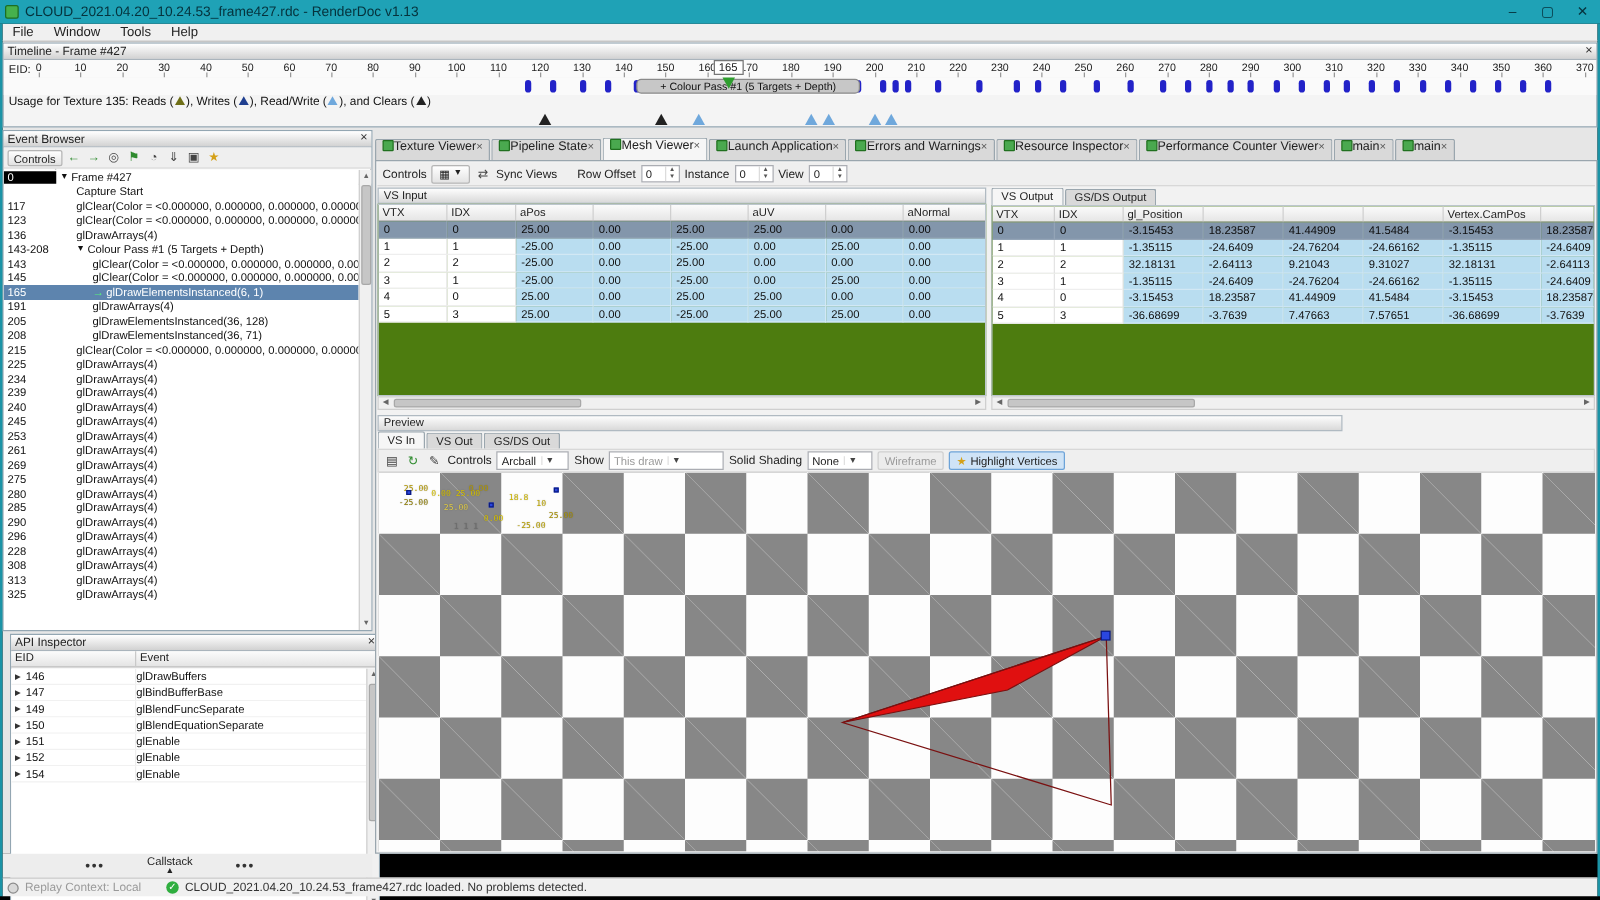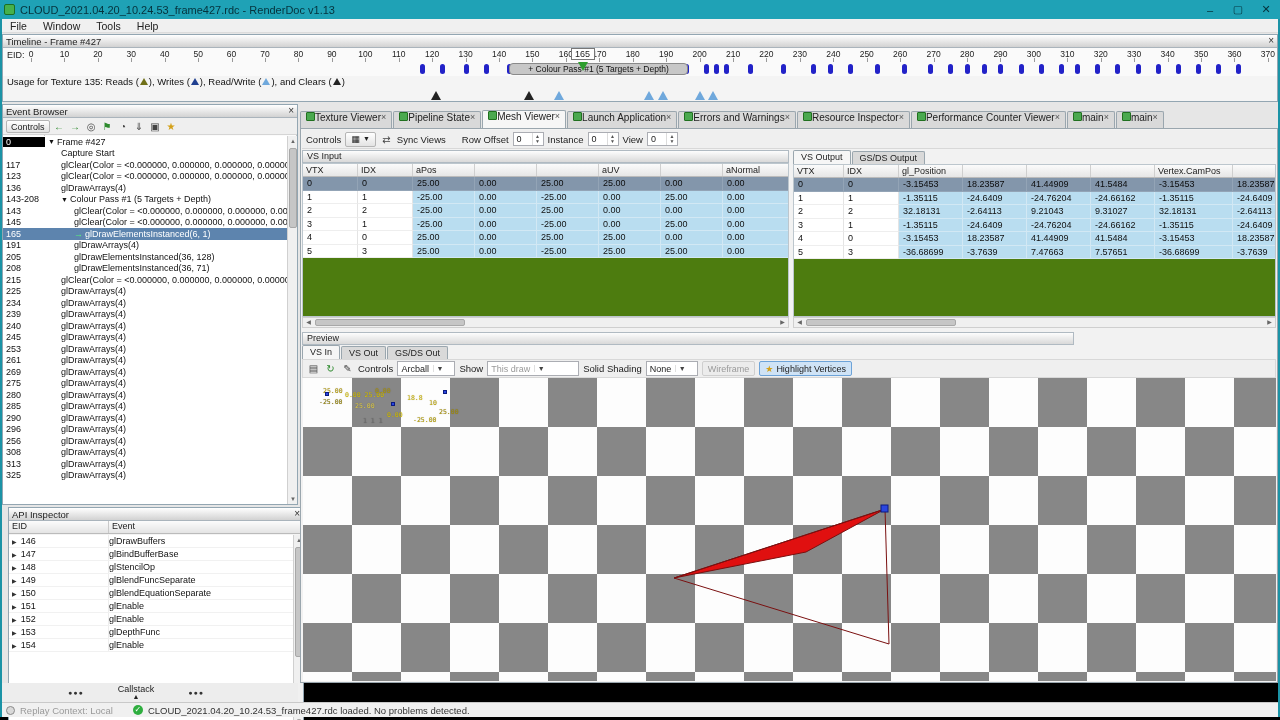--- a/index.html
+++ b/index.html
@@ -451,21 +451,21 @@
           <span>glDrawArrays(4)</span>
         </span>
       </div>
       <div class="ev-row">
         <span class="ev-eid">296</span>
         <span class="ev-name" style="padding-left: 16px;">
           <span>glDrawArrays(4)</span>
         </span>
       </div>
       <div class="ev-row">
-        <span class="ev-eid">256</span>
+        <span class="ev-eid">228</span>
         <span class="ev-name" style="padding-left: 16px;">
           <span>glDrawArrays(4)</span>
         </span>
       </div>
       <div class="ev-row">
         <span class="ev-eid">308</span>
         <span class="ev-name" style="padding-left: 16px;">
           <span>glDrawArrays(4)</span>
         </span>
       </div>
@@ -509,27 +509,20 @@
       <div class="api-row">
         <span class="api-eid">
           <span class="api-exp">▶</span>
           <span>147</span>
         </span>
         <span>glBindBufferBase</span>
       </div>
       <div class="api-row">
         <span class="api-eid">
           <span class="api-exp">▶</span>
-          <span>148</span>
-        </span>
-        <span>glStencilOp</span>
-      </div>
-      <div class="api-row">
-        <span class="api-eid">
-          <span class="api-exp">▶</span>
           <span>149</span>
         </span>
         <span>glBlendFuncSeparate</span>
       </div>
       <div class="api-row">
         <span class="api-eid">
           <span class="api-exp">▶</span>
           <span>150</span>
         </span>
         <span>glBlendEquationSeparate</span>
@@ -540,27 +533,20 @@
           <span>151</span>
         </span>
         <span>glEnable</span>
       </div>
       <div class="api-row">
         <span class="api-eid">
           <span class="api-exp">▶</span>
           <span>152</span>
         </span>
         <span>glEnable</span>
-      </div>
-      <div class="api-row">
-        <span class="api-eid">
-          <span class="api-exp">▶</span>
-          <span>153</span>
-        </span>
-        <span>glDepthFunc</span>
       </div>
       <div class="api-row">
         <span class="api-eid">
           <span class="api-exp">▶</span>
           <span>154</span>
         </span>
         <span>glEnable</span>
       </div>
     </div>
   <div class="vscroll" style="top:27px">

